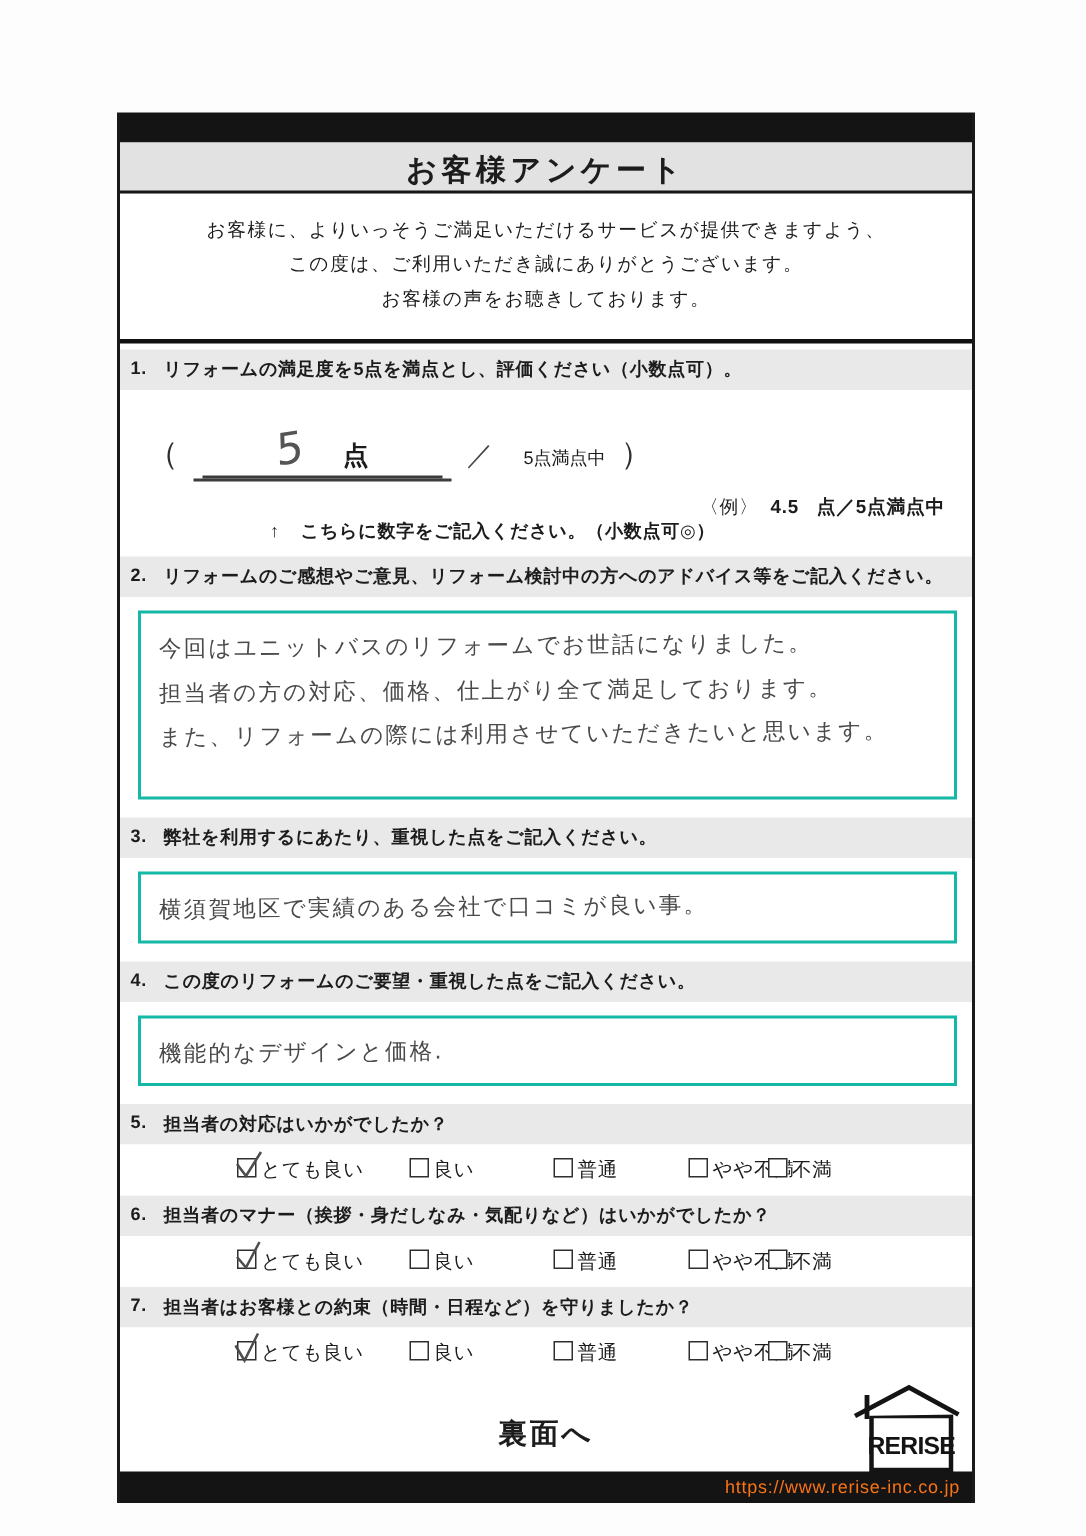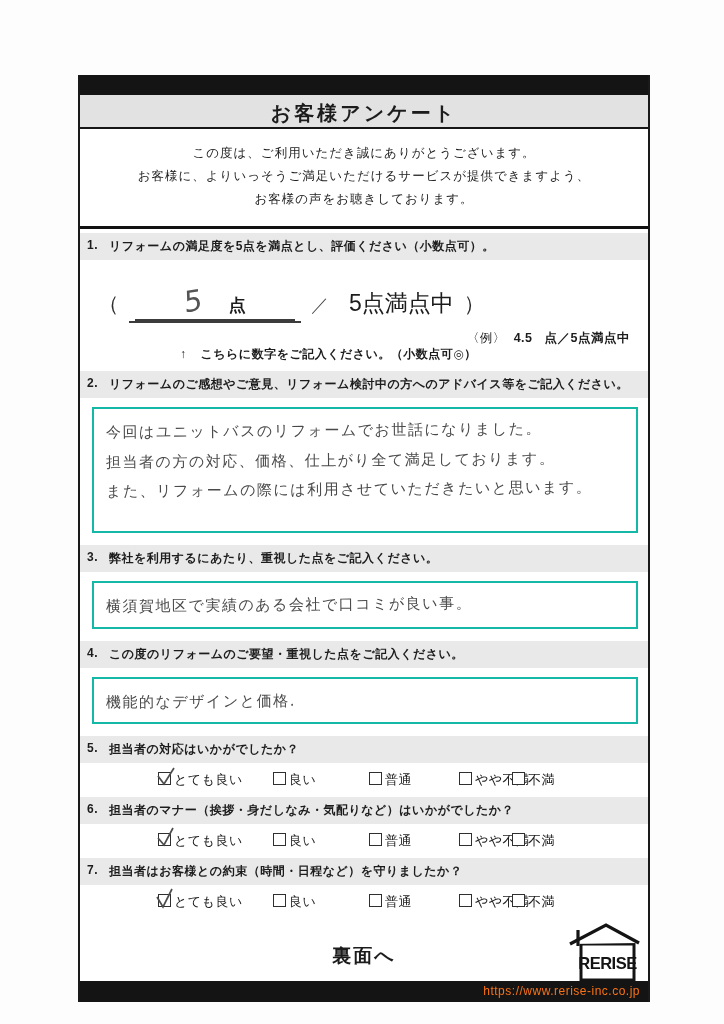--- a/index.html
+++ b/index.html
@@ -31,21 +31,21 @@
     display:inline-block;min-width:160px;text-align:center;margin:0 10px;
     border-bottom:2px solid #3c3c3c;padding:0 6px 0px 6px;position:relative;
   }
   .ans-underline:after{content:"";display:block;height:0;border-bottom:2px solid #3c3c3c;margin-top:2px;}
   .hw{font-family:"DejaVu Sans",sans-serif;color:#4a4a4a;}
   .score-hw{
     display:inline-block;font-size:29px;line-height:0.8;color:#545454;
     transform:rotate(-9deg) skewX(-7deg);margin-right:26px;
   }
   .unit-bold{font-weight:bold;font-size:17px;}
-  .scale-txt{font-size:23px;margin:0 10px;}
+  .scale-txt{font-size:12px;margin:0 10px;}
   .slash{font-size:18px;margin-right:10px;color:#444;}
   .q1-hint{position:absolute;left:100px;top:86px;font-size:12px;font-weight:bold;letter-spacing:0.5px;}
   .q1-hint .arrow{font-weight:normal;margin-right:14px;}
   .q1-example{position:absolute;right:14px;top:70px;font-size:12.5px;letter-spacing:0.5px;}
   .q1-example b{margin:0 4px;}
   
   .q-body-pad{padding:9px 10px 12px 12px;}
   .answer-box{border:2px solid #14b8a6;background:#fff;padding:7px 12px;}
   .answer-box.tall{min-height:108px;}
   .answer-box.single{min-height:24px;}
@@ -72,22 +72,22 @@
 <body>
 
 <div class="scan-page">
   <div class="form">
 
     <div class="topbar"></div>
 
     <div class="title-band">お客様アンケート</div>
 
     <div class="intro">
+      <div>お客様に、よりいっそうご満足いただけるサービスが提供できますよう、</div>
       <div>この度は、ご利用いただき誠にありがとうございます。</div>
-      <div>お客様に、よりいっそうご満足いただけるサービスが提供できますよう、</div>
       <div>お客様の声をお聴きしております。</div>
     </div>
 
     <div class="thick-rule"></div>
 
     <div class="q-band">
       <span class="q-num">1.</span>
       <span>リフォームの満足度を5点を満点とし、評価ください（小数点可）。</span>
     </div>
     <div class="q1-body">

